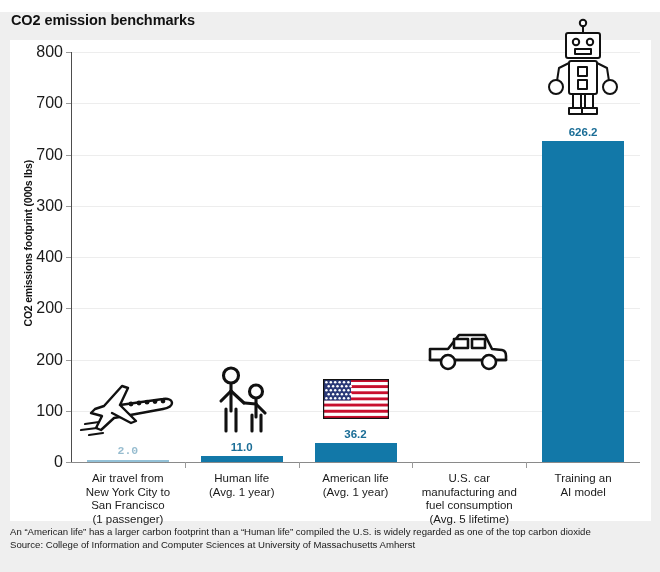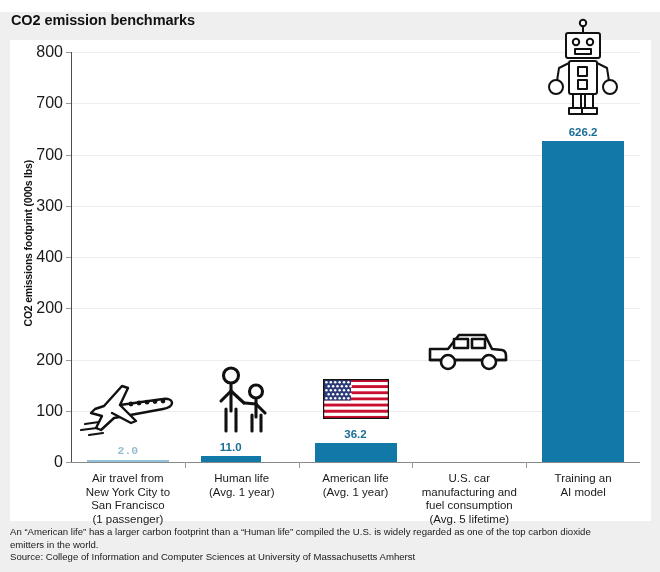--- a/index.html
+++ b/index.html
@@ -259,21 +259,21 @@
                   <circle cx="84" cy="29" r="2.4"></circle>
                 </g>
                 <g stroke="#111" stroke-width="2.2" stroke-linecap="round">
                   <path d="M6 52 L20 50"></path>
                   <path d="M2 58 L18 56"></path>
                   <path d="M10 63 L24 61"></path>
                 </g>
               </svg></div>
           </div>
           <div class="bar-slot" style="left: 129.7px; width: 82px;">
-            <div class="bar" style="left: 0px; width: 60px; height: 5.6375px; background: rgb(18, 120, 168);">
+            <div class="bar" style="left: 0px; width: 82px; height: 5.6375px; background: rgb(18, 120, 168);">
               <div class="bar-value" style="color: rgb(26, 109, 150);">11.0</div>
             </div>
             <div class="bar-icon" style="width: 60px; height: 70px; bottom: 26.6375px; margin-left: 0px;"><svg width="60" height="70" viewBox="0 0 60 70" xmlns="http://www.w3.org/2000/svg">
                 <g fill="none" stroke="#111" stroke-width="3.1" stroke-linecap="round" stroke-linejoin="round">
                   <circle cx="19" cy="10.5" r="7.5"></circle>
                   <path d="M19 19 L19 46"></path>
                   <path d="M19 26 L9 36"></path>
                   <path d="M19 26 L32 38"></path>
                   <path d="M14 44 L14 66"></path>
                   <path d="M24 44 L24 66"></path>
@@ -397,17 +397,16 @@
 fuel consumption
 (Avg. 5 lifetime)</div>
           <div class="cat-label" style="left: 455.2px; width: 113.8px; white-space: pre-line;">Training an
 AI model</div>
         </div>
     </div>
   </div>
 
   <div class="footnotes">
     <div>An “American life” has a larger carbon footprint than a “Human life” compiled the U.S. is widely regarded as one of the top carbon dioxide</div>
-    <div>emitters in the world.</div>
     <div>Source: College of Information and Computer Sciences at University of Massachusetts Amherst</div>
   </div>
 
 </div>
 
 </body></html>

